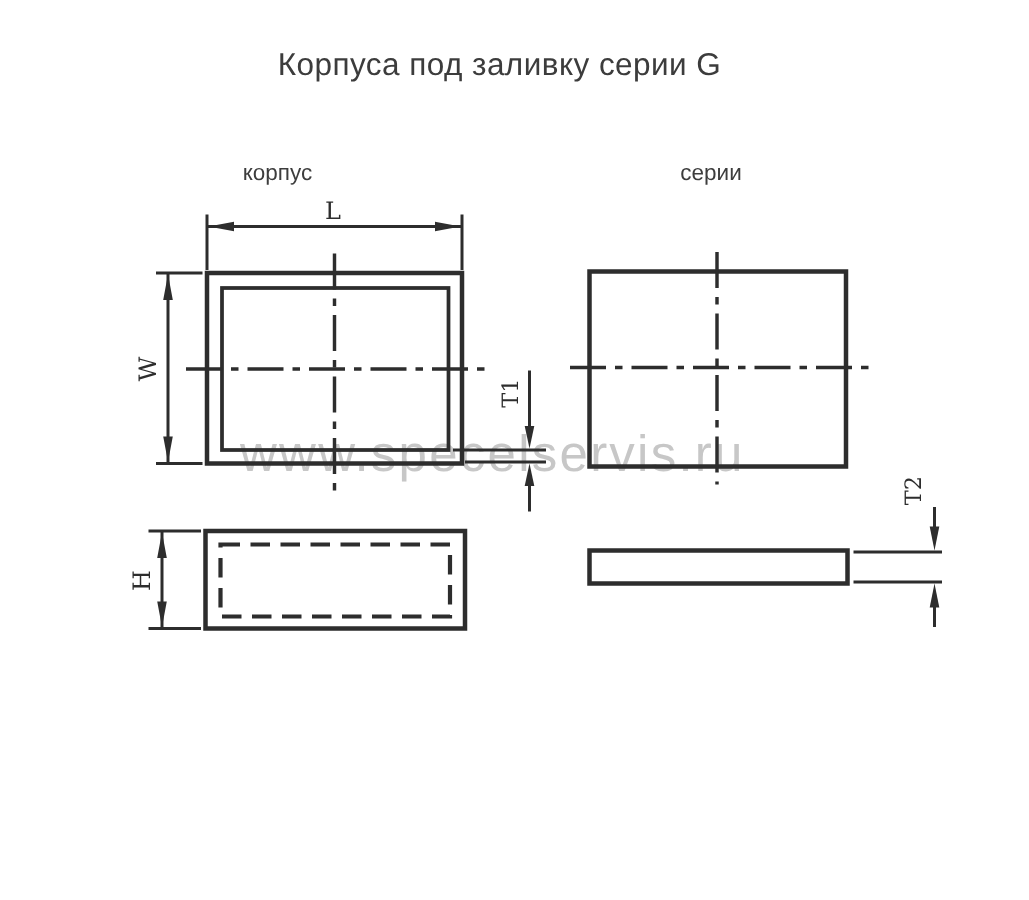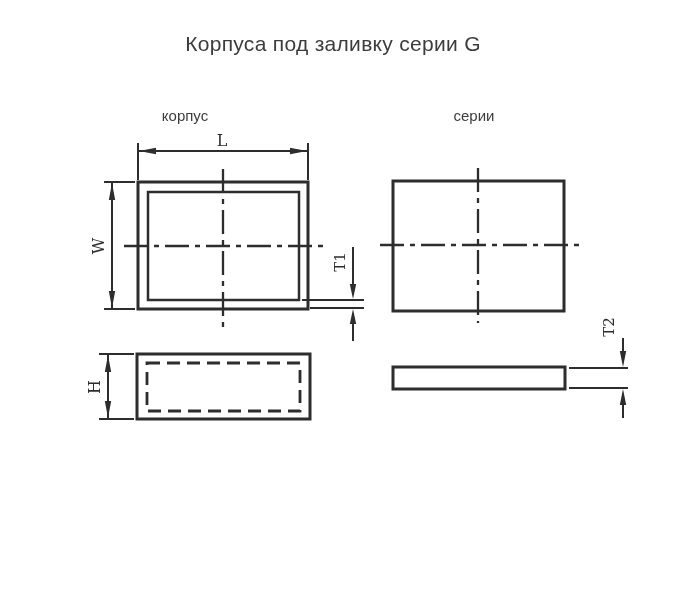--- a/index.html
+++ b/index.html
@@ -61,20 +61,21 @@
 </head>
 <body>
 
 <div class="page">
 
   <div class="title">Корпуса под заливку серии  G</div>
 
   <div class="view-label body">корпус</div>
   <div class="view-label lid">серии</div>
 
+  <div class="watermark">www.specelservis.ru</div>
 
   <svg class="drawing" width="686" height="600" viewBox="0 0 686 600" xmlns="http://www.w3.org/2000/svg">
 
     <g>
       <rect class="main-line" x="138" y="182" width="170" height="127"></rect>
       <rect class="inner-line" x="148" y="192" width="151" height="108"></rect>
       <line class="center-line" x1="223" y1="169" x2="223" y2="327"></line>
       <line class="center-line" x1="124" y1="246" x2="325" y2="246"></line>
     </g>
 

